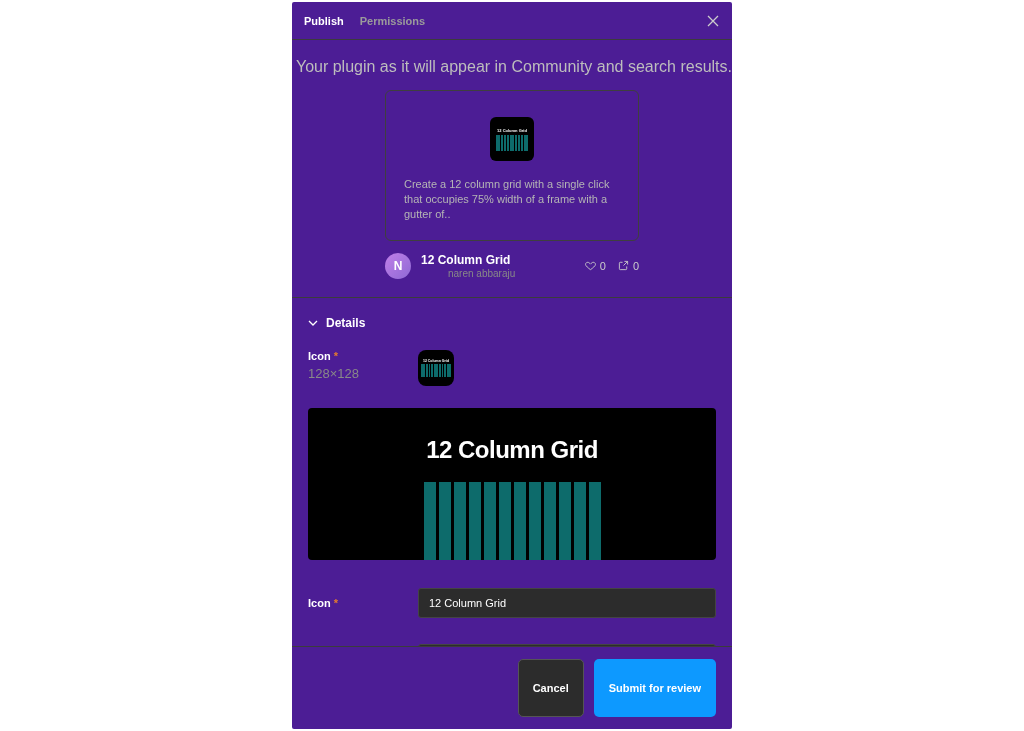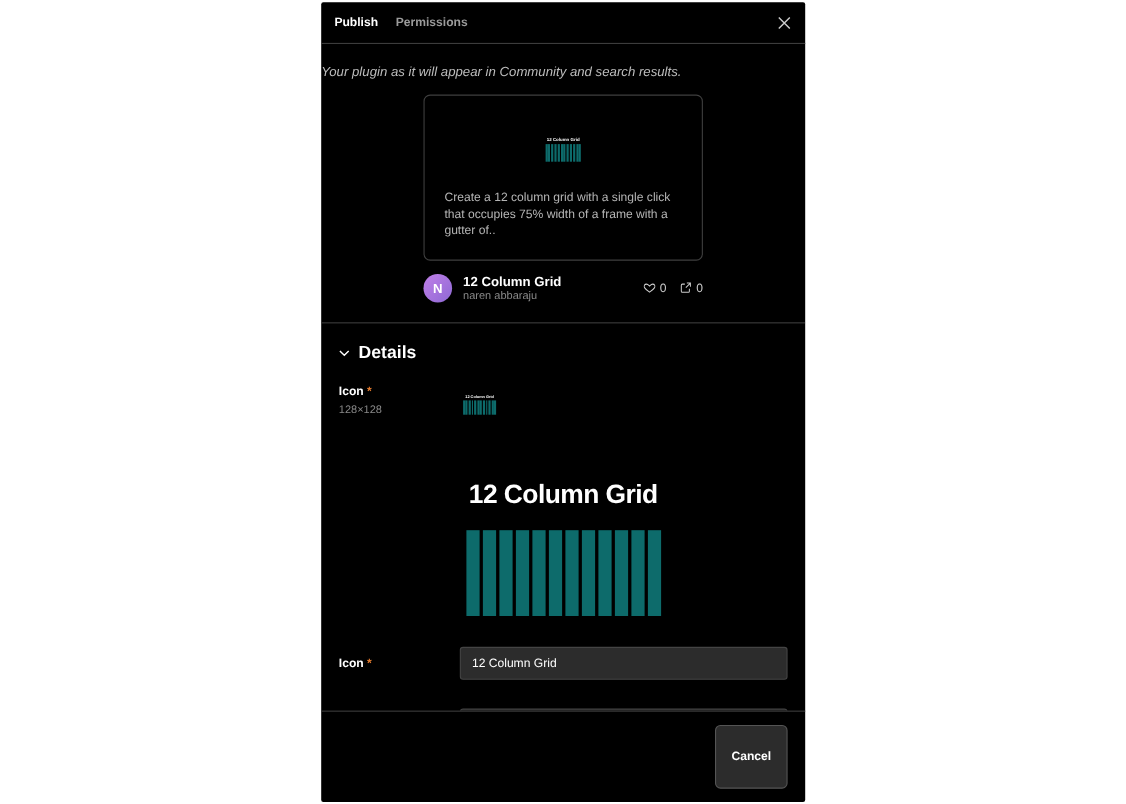--- a/index.html
+++ b/index.html
@@ -8,21 +8,21 @@
     font-family: -apple-system, BlinkMacSystemFont, "Segoe UI", Helvetica, Arial, sans-serif;
     width: 1024px;
     height: 731px;
     overflow: hidden;
     display: flex;
     justify-content: center;
   }
   .modal {
     width: 440px;
     height: 727px;
-    background: #000000;
+    background: #4c1d95;
     color: #ccc;
     margin-top: 2px;
     border-radius: 2px;
     display: flex;
     flex-direction: column;
     font-size: 11px;
   }
   .modal-header {
     display: flex;
     align-items: center;
@@ -43,25 +43,24 @@
     width: 14px; height: 14px;
     display: flex; align-items: center; justify-content: center;
     cursor: pointer;
     color: #ccc;
   }
   .modal-body {
     flex: 1;
     overflow: hidden;
   }
   .intro-text {
-    text-align: left;
+    text-align: right;
     padding: 18px 0 14px;
     color: #bdbdbd;
-    font-size: 12px;
-    font-style: italic;
+    font-size: 16px;
   }
   .preview-outer {
     display: flex;
     justify-content: center;
   }
   .preview-card {
     width: 254px;
     border: 1px solid #3f3f3f;
     border-radius: 6px;
     padding: 26px 18px 18px;
@@ -109,41 +108,41 @@
   }
   .avatar {
     width: 26px; height: 26px;
     border-radius: 50%;
     background: linear-gradient(135deg,#c07fe8,#8e69d4);
     display: flex; align-items: center; justify-content: center;
     color: #fff; font-weight: 600; font-size: 12px;
   }
   .title-author { flex: 1; }
   .plugin-title { color: #fff; font-size: 12px; font-weight: 600; }
-  .plugin-author { color: #888; font-size: 10px; margin-top: 1px; }
+  .plugin-author { color: #888; font-size: 10px; margin-top: 1px; margin-left: 27px; }
   .stats { display: flex; gap: 12px; color: #ccc; font-size: 11px; align-items: center;}
   .stat { display: flex; align-items: center; gap: 4px; }
   .section-divider { border-top: 1px solid #3c3c3c; margin: 0; }
   .section-header {
     display: flex; align-items: center; gap: 8px;
     padding: 18px 16px 14px;
   }
   .chev { width: 10px; height: 10px; display:flex; align-items:center; justify-content:center;}
-  .section-title { color: #fff; font-size: 16px; font-weight: 600; }
+  .section-title { color: #fff; font-size: 12px; font-weight: 600; }
   .form-row {
     display: flex;
     padding: 6px 16px;
     gap: 10px;
   }
   .form-label-col {
     width: 100px;
     flex-shrink: 0;
   }
   .form-label { color: #fff; font-size: 11px; font-weight: 600; }
-  .form-sub { color: #888; font-size: 10px; margin-top: 4px; line-height:1.3;}
+  .form-sub { color: #888; font-size: 13px; margin-top: 4px; line-height:1.3;}
   .req { color: #e47b2e; }
   .form-field-col { flex: 1; }
   .icon-preview {
     width: 36px; height: 36px;
     background: #000;
     border-radius: 8px;
     display: flex; flex-direction: column;
     align-items: center; justify-content: center;
     overflow:hidden;
   }
@@ -357,14 +356,15 @@
       </div>
       <div class="form-field-col">
         <input class="text-input" type="text" value="Create a 12 column grid with a single click that occupies 75% width of a" style="">
       </div>
     </div>
 
   </div>
 
   <div class="modal-footer">
     <button class="btn btn-secondary">Cancel</button>
+    <button class="btn btn-primary">Submit for review</button>
   </div>
 </div>
 
 </body></html>

